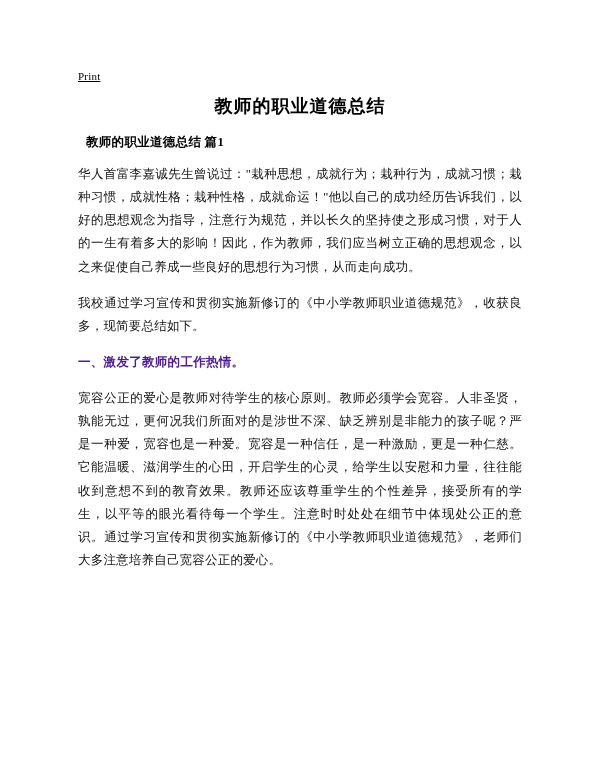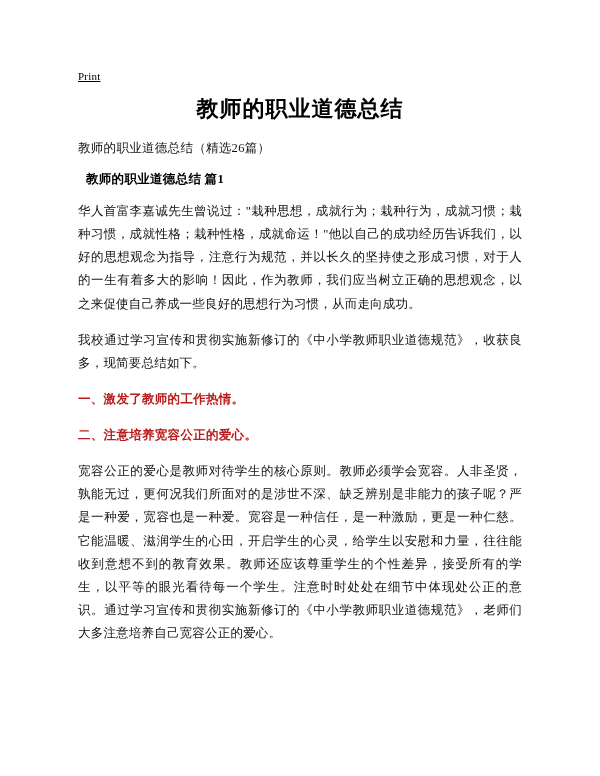--- a/index.html
+++ b/index.html
@@ -30,21 +30,21 @@
     letter-spacing: 0.2px;
   }
   .content {
     position: absolute;
     top: 94px;
     left: 78px;
     width: 444px;
   }
   .doc-title {
     text-align: center;
-    font-size: 22px;
+    font-size: 18px;
     font-weight: bold;
     font-family: "Liberation Sans", "DejaVu Sans", sans-serif;
     letter-spacing: 1px;
     margin: 0 0 16px 0;
     color: #000000;
   }
   .subtitle {
     font-size: 12.5px;
     margin: 0 0 14px 0;
     color: #111111;
@@ -63,37 +63,35 @@
     margin: 0 0 13px 0;
     text-align: justify;
     color: #111111;
     letter-spacing: 0.2px;
   }
   h3.num-heading {
     font-size: 12.5px;
     font-weight: bold;
     line-height: 1.85;
     margin: 0 0 13px 0;
-    color: #b91c1c;
+    color: #4c1d95;
     letter-spacing: 0.3px;
   }
 </style>
 </head>
 <body>
 
 <div class="page">
 
   <a class="print-link" href="#">Print</a>
 
   <div class="content">
     <h1 class="doc-title">教师的职业道德总结</h1>
-    <div class="subtitle">教师的职业道德总结（精选26篇）</div>
     <div class="sec-heading">教师的职业道德总结 篇1</div>
 
     <p class="para">华人首富李嘉诚先生曾说过："栽种思想，成就行为；栽种行为，成就习惯；栽种习惯，成就性格；栽种性格，成就命运！"他以自己的成功经历告诉我们，以好的思想观念为指导，注意行为规范，并以长久的坚持使之形成习惯，对于人的一生有着多大的影响！因此，作为教师，我们应当树立正确的思想观念，以之来促使自己养成一些良好的思想行为习惯，从而走向成功。</p>
     <p class="para">我校通过学习宣传和贯彻实施新修订的《中小学教师职业道德规范》，收获良多，现简要总结如下。</p>
     <h3 class="num-heading">一、激发了教师的工作热情。</h3>
-    <h3 class="num-heading">二、注意培养宽容公正的爱心。</h3>
     <p class="para">宽容公正的爱心是教师对待学生的核心原则。教师必须学会宽容。人非圣贤，孰能无过，更何况我们所面对的是涉世不深、缺乏辨别是非能力的孩子呢？严是一种爱，宽容也是一种爱。宽容是一种信任，是一种激励，更是一种仁慈。它能温暖、滋润学生的心田，开启学生的心灵，给学生以安慰和力量，往往能收到意想不到的教育效果。教师还应该尊重学生的个性差异，接受所有的学生，以平等的眼光看待每一个学生。注意时时处处在细节中体现处公正的意识。通过学习宣传和贯彻实施新修订的《中小学教师职业道德规范》，老师们大多注意培养自己宽容公正的爱心。</p>
 
   </div>
 
 </div>
 
 </body></html>

